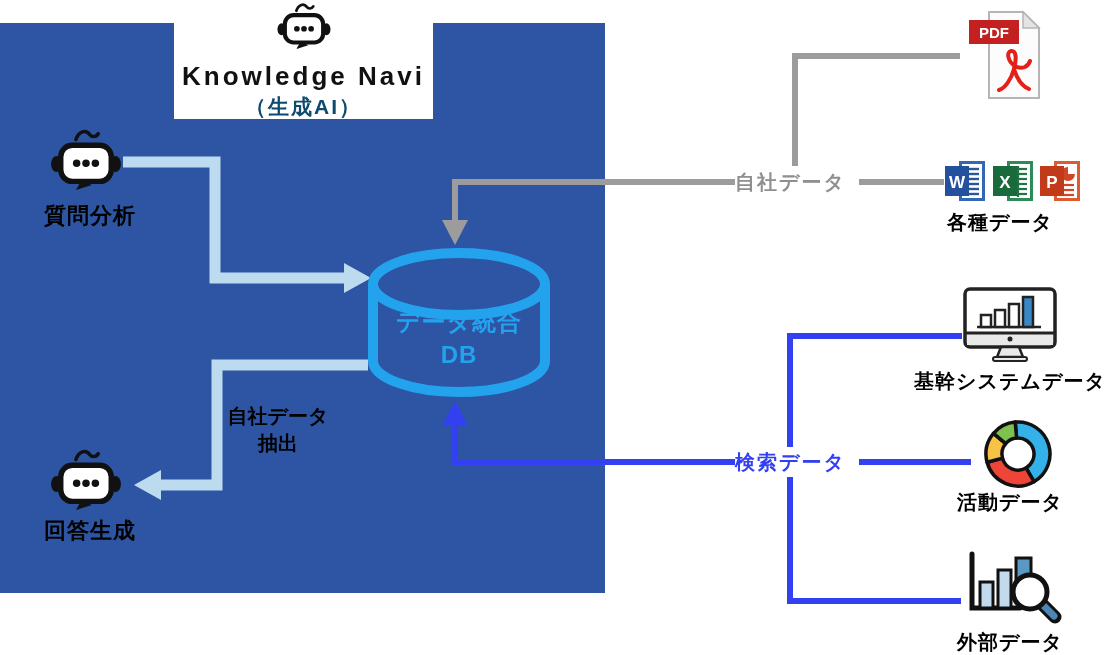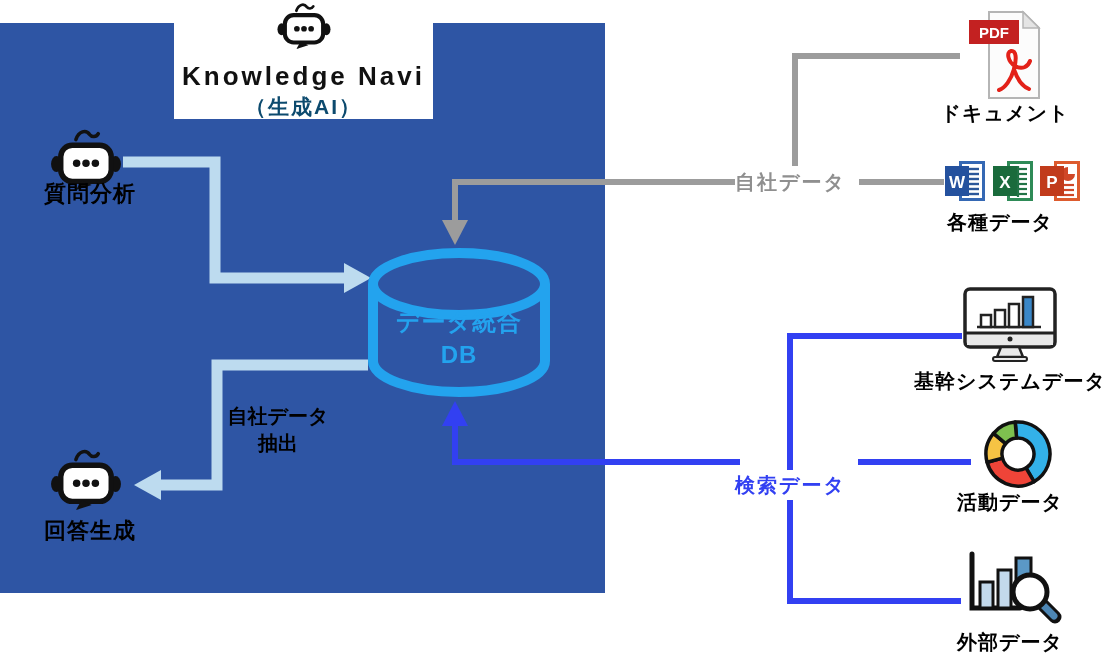--- a/index.html
+++ b/index.html
@@ -83,51 +83,50 @@
     <svg class="title-robot" width="72" height="58">
         <use href="#robot"></use>
       </svg>
     <div class="product-title">Knowledge Navi</div>
     <div class="product-subtitle">（生成AI）</div>
   </div>
 
   <svg class="abs" style="left:48px;top:128px" width="76" height="62">
       <use href="#robot"></use>
     </svg>
-  <div class="abs node-label" style="left:40px;top:179px;width:100px">質問分析</div>
+  <div class="abs node-label" style="left:40px;top:201px;width:100px">質問分析</div>
 
   <svg class="abs" style="left:48px;top:448px" width="76" height="62">
       <use href="#robot"></use>
     </svg>
   <div class="abs node-label" style="left:40px;top:516px;width:100px">回答生成</div>
 
   <div class="abs edge-label" style="left:212px;top:403px;width:132px">
     <div>自社データ</div>
     <div>抽出</div>
   </div>
 
   <div class="abs db-label" style="left:389px;top:305px;width:140px">
     <div>データ統合</div>
     <div>DB</div>
   </div>
 
   <div class="abs group-label company" style="left:735px;top:167px;width:124px">自社データ</div>
-  <div class="abs group-label search" style="left:735px;top:470px;width:124px">検索データ</div>
+  <div class="abs group-label search" style="left:735px;top:447px;width:124px">検索データ</div>
 
   <svg class="abs" style="left:965px;top:8px" width="82" height="94" viewBox="0 0 82 94">
     <path d="M24,4 h34 l16,16 v70 h-50 z" fill="#fcfcfc" stroke="#b5b5b5" stroke-width="2"></path>
     <path d="M58,4 v16 h16 z" fill="#e4e4e4" stroke="#b5b5b5" stroke-width="1.5"></path>
     <g stroke="#e32119" stroke-width="4" fill="none" stroke-linecap="round">
       <path d="M34,82 C40,80 46,72 49,61 C52,50 51,42 46,43 C41,44 43,54 50,58 C57,62 63,59 65,53"></path>
       <path d="M49,61 C52,71 57,78 64,81"></path>
     </g>
     <rect x="4" y="12" width="50" height="24" fill="#C32121"></rect>
     <text x="29" y="30" text-anchor="middle" font-size="15" font-weight="bold" fill="#fff" font-family="Liberation Sans, DejaVu Sans, sans-serif">PDF</text>
   </svg>
-  <div class="abs item-label" style="left:935px;top:100px;width:140px">ドキュメント</div>
 
   <svg class="abs" style="left:945px;top:160px" width="135" height="42" viewBox="0 0 135 42">
     <g>
       <rect x="14" y="1" width="26" height="40" fill="#3568B4"></rect>
       <rect x="17" y="4" width="20" height="34" fill="#fff"></rect>
       <g stroke="#2B579A" stroke-width="2.4">
         <line x1="20" y1="9" x2="34" y2="9"></line>
           <line x1="20" y1="14" x2="34" y2="14"></line>
         <line x1="20" y1="19" x2="34" y2="19"></line>
           <line x1="20" y1="24" x2="34" y2="24"></line>

